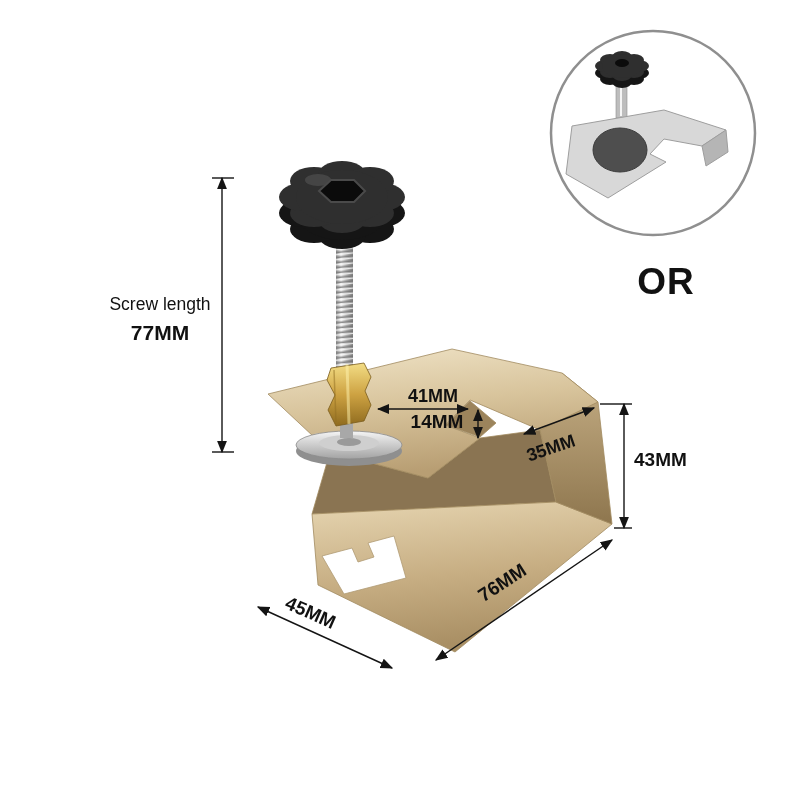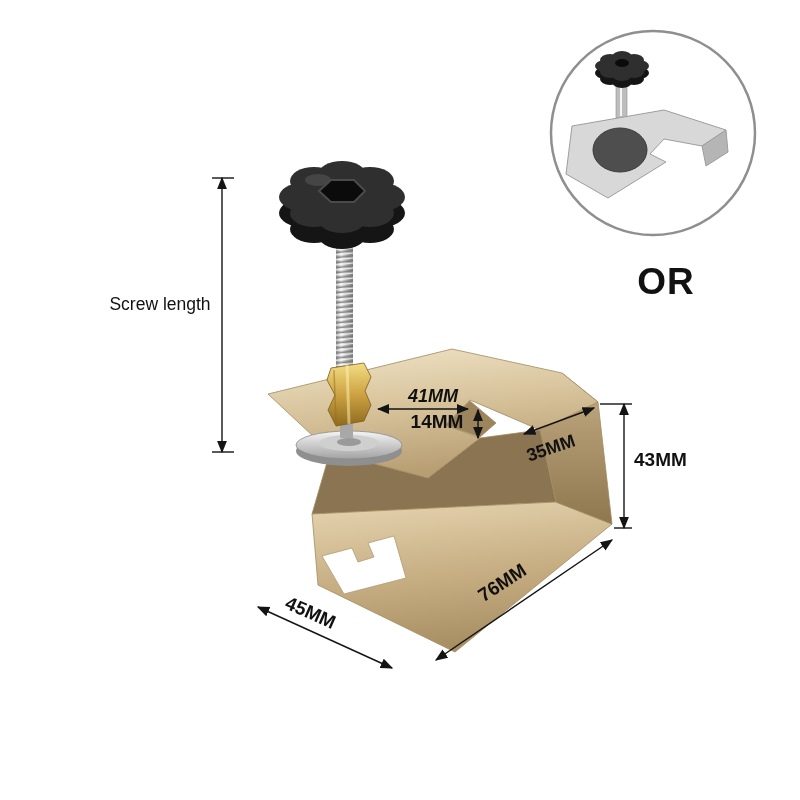--- a/index.html
+++ b/index.html
@@ -8,21 +8,21 @@
     font-family:"Liberation Sans", sans-serif;color:#111;
   }
   #art{position:absolute;left:0;top:0;width:800px;height:800px;}
   .label{position:absolute;color:#111;white-space:nowrap;}
   .lbl-center{text-align:center;}
   .lbl-right{text-align:right;}
   .screw-label{left:95px;top:294px;width:130px;font-size:17.5px;font-weight:500;}
   .screw-value{left:95px;top:321px;width:130px;font-size:21px;font-weight:600;}
   .adj-label{left:176px;top:481px;width:162px;font-size:16.5px;font-weight:500;}
   .adj-value{left:176px;top:505px;width:162px;font-size:21px;font-weight:700;}
-  .dim-41{left:398px;top:386px;width:70px;font-size:18px;font-weight:600;font-style:italic;}
+  .dim-41{left:398px;top:386px;width:70px;font-size:18px;font-weight:600;}
   .dim-14{left:402px;top:411px;width:70px;font-size:19px;font-weight:600;}
   .dim-35{left:526px;top:438px;font-size:18px;font-weight:600;transform:rotate(-19deg);}
   .dim-43{left:634px;top:449px;font-size:19px;font-weight:700;}
   .dim-76{left:476px;top:572px;font-size:19px;font-weight:600;transform:rotate(-33deg);}
   .dim-45{left:284px;top:602px;font-size:19px;font-weight:600;transform:rotate(24deg);}
   .or-label{left:626px;top:261px;width:80px;text-align:center;font-size:37px;font-weight:700;letter-spacing:1px;}
 </style>
 </head>
 <body>
 
@@ -188,20 +188,21 @@
           <ellipse cx="622" cy="57" rx="10" ry="6"></ellipse>
             <ellipse cx="634" cy="60" rx="10" ry="6"></ellipse>
           <ellipse cx="622" cy="66" rx="20" ry="12"></ellipse>
         </g>
         <ellipse cx="622" cy="63" rx="7" ry="4" fill="#0b0b0b"></ellipse>
       </g>
     </g>
   </svg>
 
   <div class="label screw-label lbl-center">Screw length</div>
+  <div class="label screw-value lbl-center">77MM</div>
 
 
   <div class="label dim-41 lbl-center">41MM</div>
   <div class="label dim-14 lbl-center">14MM</div>
   <div class="label dim-35">35MM</div>
   <div class="label dim-43">43MM</div>
   <div class="label dim-76">76MM</div>
   <div class="label dim-45">45MM</div>
 
   <div class="label or-label">OR</div>

